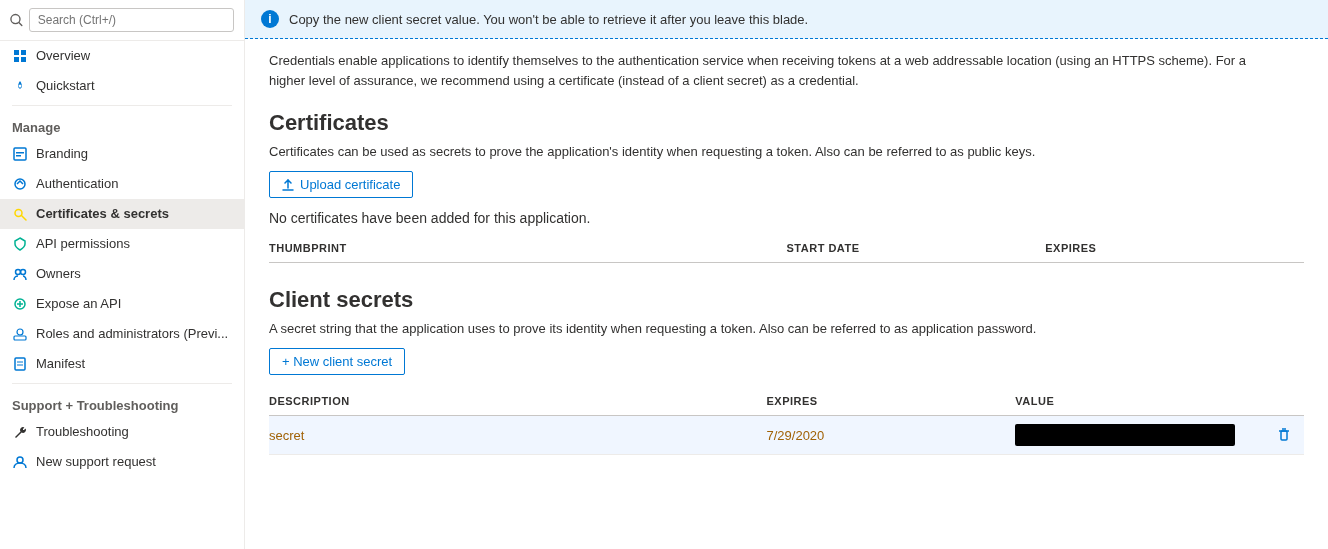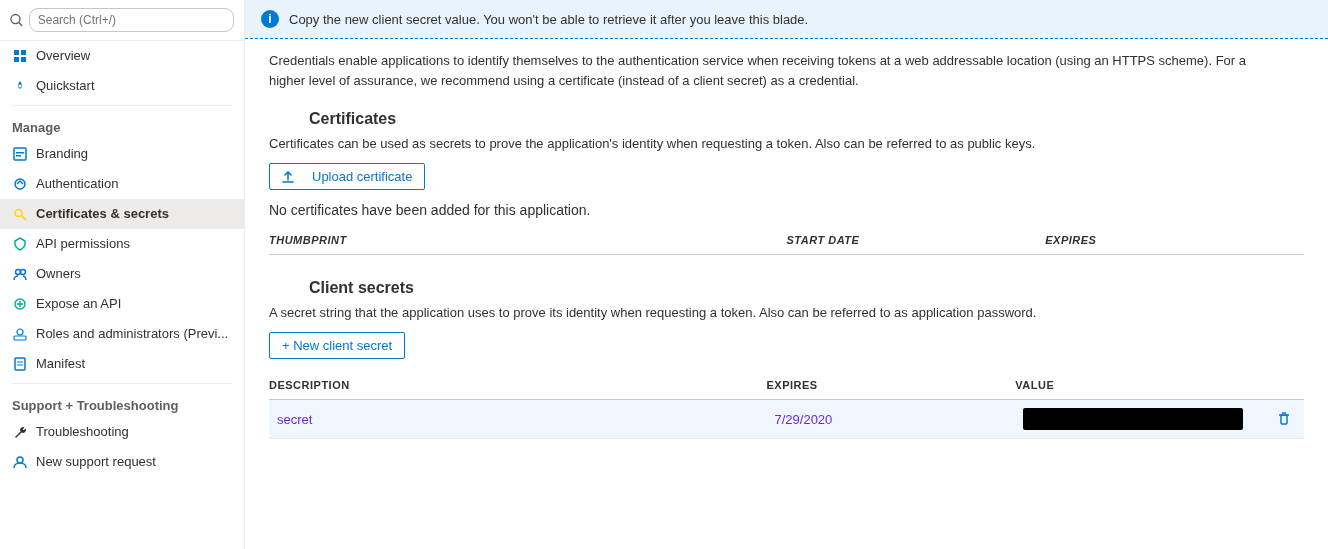--- a/index.html
+++ b/index.html
@@ -18,21 +18,21 @@
     }
     .search-bar {
       padding: 8px 10px;
       border-bottom: 1px solid #edebe9;
       display: flex;
       align-items: center;
       gap: 6px;
     }
     .search-bar input {
       border: 1px solid #c8c6c4;
-      border-radius: 9px;
+      border-radius: 3px;
       padding: 4px 8px;
       font-size: 12px;
       color: #605e5c;
       width: 100%;
       outline: none;
       background: #fff;
     }
     .sidebar-nav { flex: 1; overflow-y: auto; padding-bottom: 10px; }
     .nav-item {
       display: flex;
@@ -101,58 +101,56 @@
       padding: 12px 24px;
     }
     .credentials-desc {
       font-size: 13px;
       color: #323130;
       line-height: 1.5;
       margin-bottom: 20px;
       max-width: 980px;
     }
     .section-title {
-      font-size: 16px;
+      font-size: 22px;
       font-weight: 600;
       color: #323130;
       margin-bottom: 8px;
-      margin-left: 40px;
     }
     .section-desc {
       font-size: 13px;
       color: #323130;
       margin-bottom: 12px;
     }
     .btn-outline {
       border: 1px solid #0078d4;
       background: #fff;
       color: #0078d4;
       padding: 5px 12px;
       font-size: 13px;
       cursor: pointer;
       display: inline-flex;
       align-items: center;
-      gap: 18px;
+      gap: 6px;
       border-radius: 2px;
       margin-bottom: 12px;
     }
     .no-items-msg {
       font-size: 14px;
       color: #323130;
       margin-bottom: 8px;
     }
     .table-header {
       display: grid;
       padding: 8px 0;
       border-bottom: 1px solid #c8c6c4;
       margin-bottom: 0;
     }
     .cert-table-header {
       grid-template-columns: 2fr 1fr 1fr;
-      font-style: italic;
     }
     .secret-table-header {
       grid-template-columns: 2fr 1fr 1fr 40px;
     }
     .table-header-cell {
       font-size: 11px;
       font-weight: 700;
       color: #323130;
       text-transform: uppercase;
       letter-spacing: 0.5px;
@@ -160,21 +158,21 @@
     .table-row {
       display: grid;
       padding: 8px 0;
       border-bottom: 1px solid #edebe9;
       align-items: center;
     }
     .secret-table-row {
       grid-template-columns: 2fr 1fr 1fr 40px;
       background: #f0f6ff;
     }
-    .table-cell { font-size: 13px; color: #6d28d9; margin-left: 8px; }
+    .table-cell { font-size: 13px; color: #a16207; }
     .secret-value-box {
       background: #000;
       height: 22px;
       border-radius: 2px;
       width: 220px;
     }
     .delete-btn {
       color: #0078d4;
       cursor: pointer;
       font-size: 16px;

